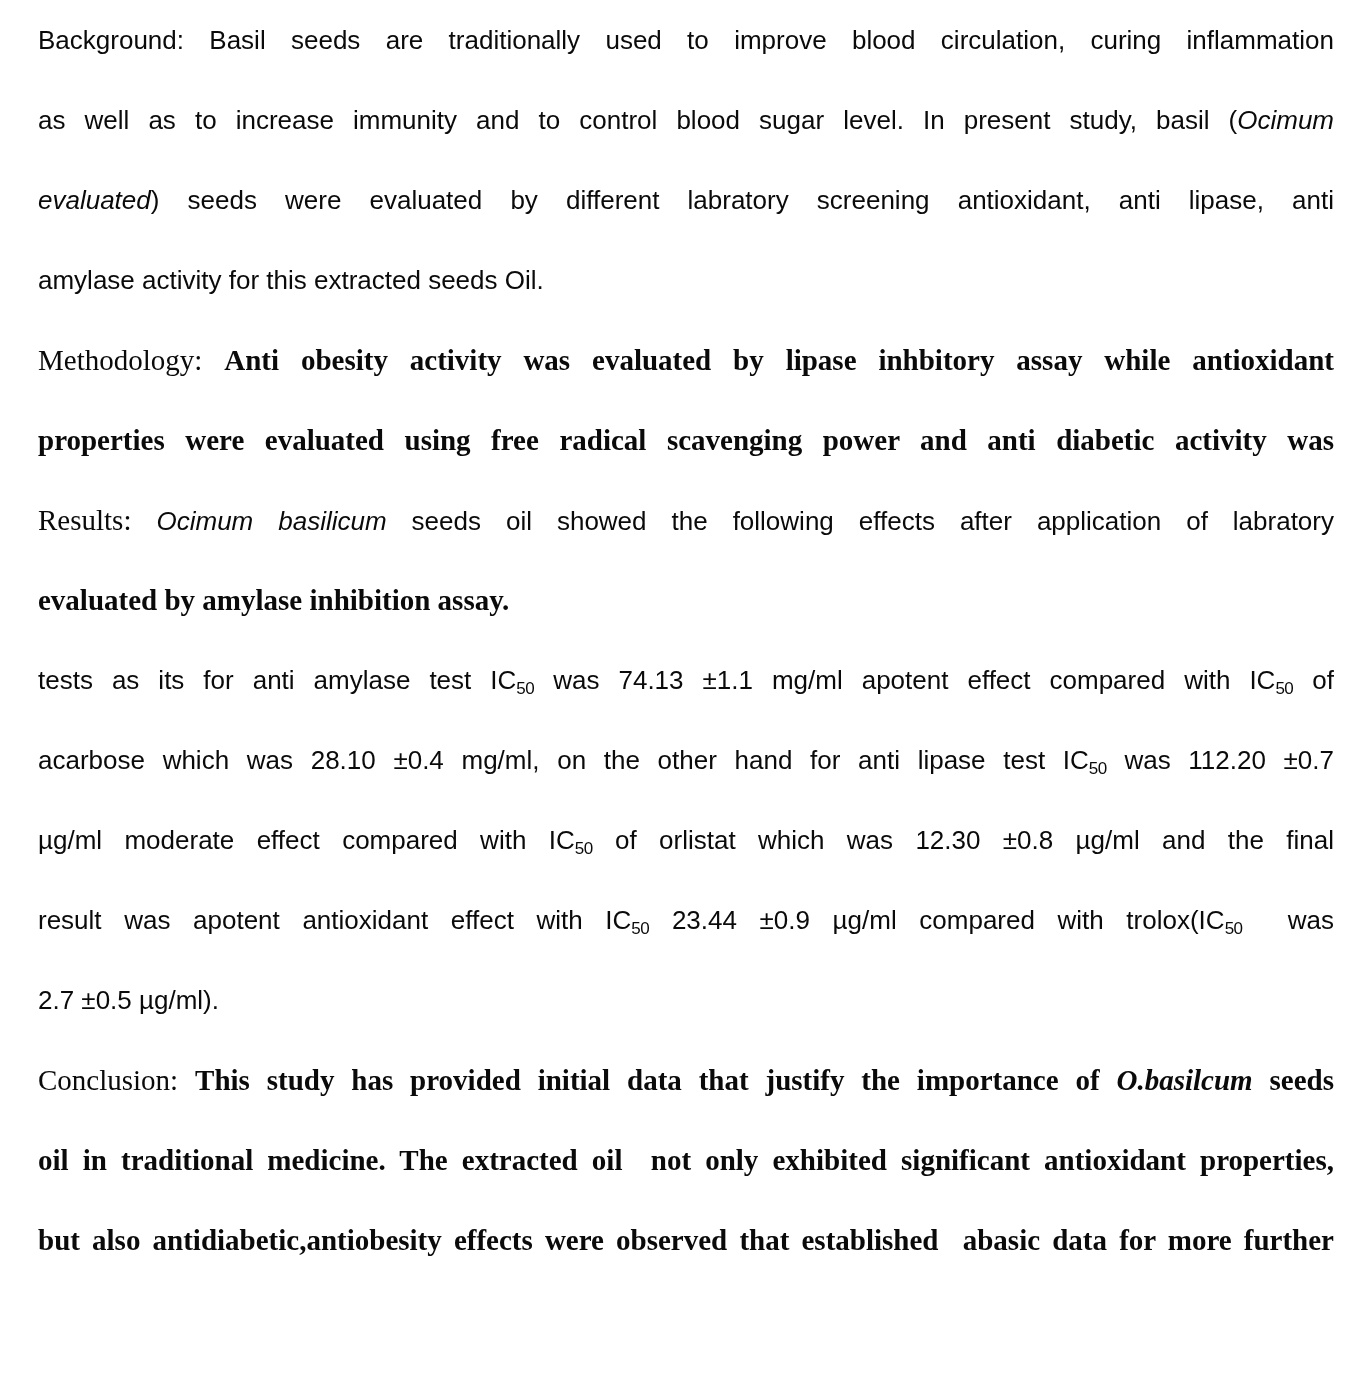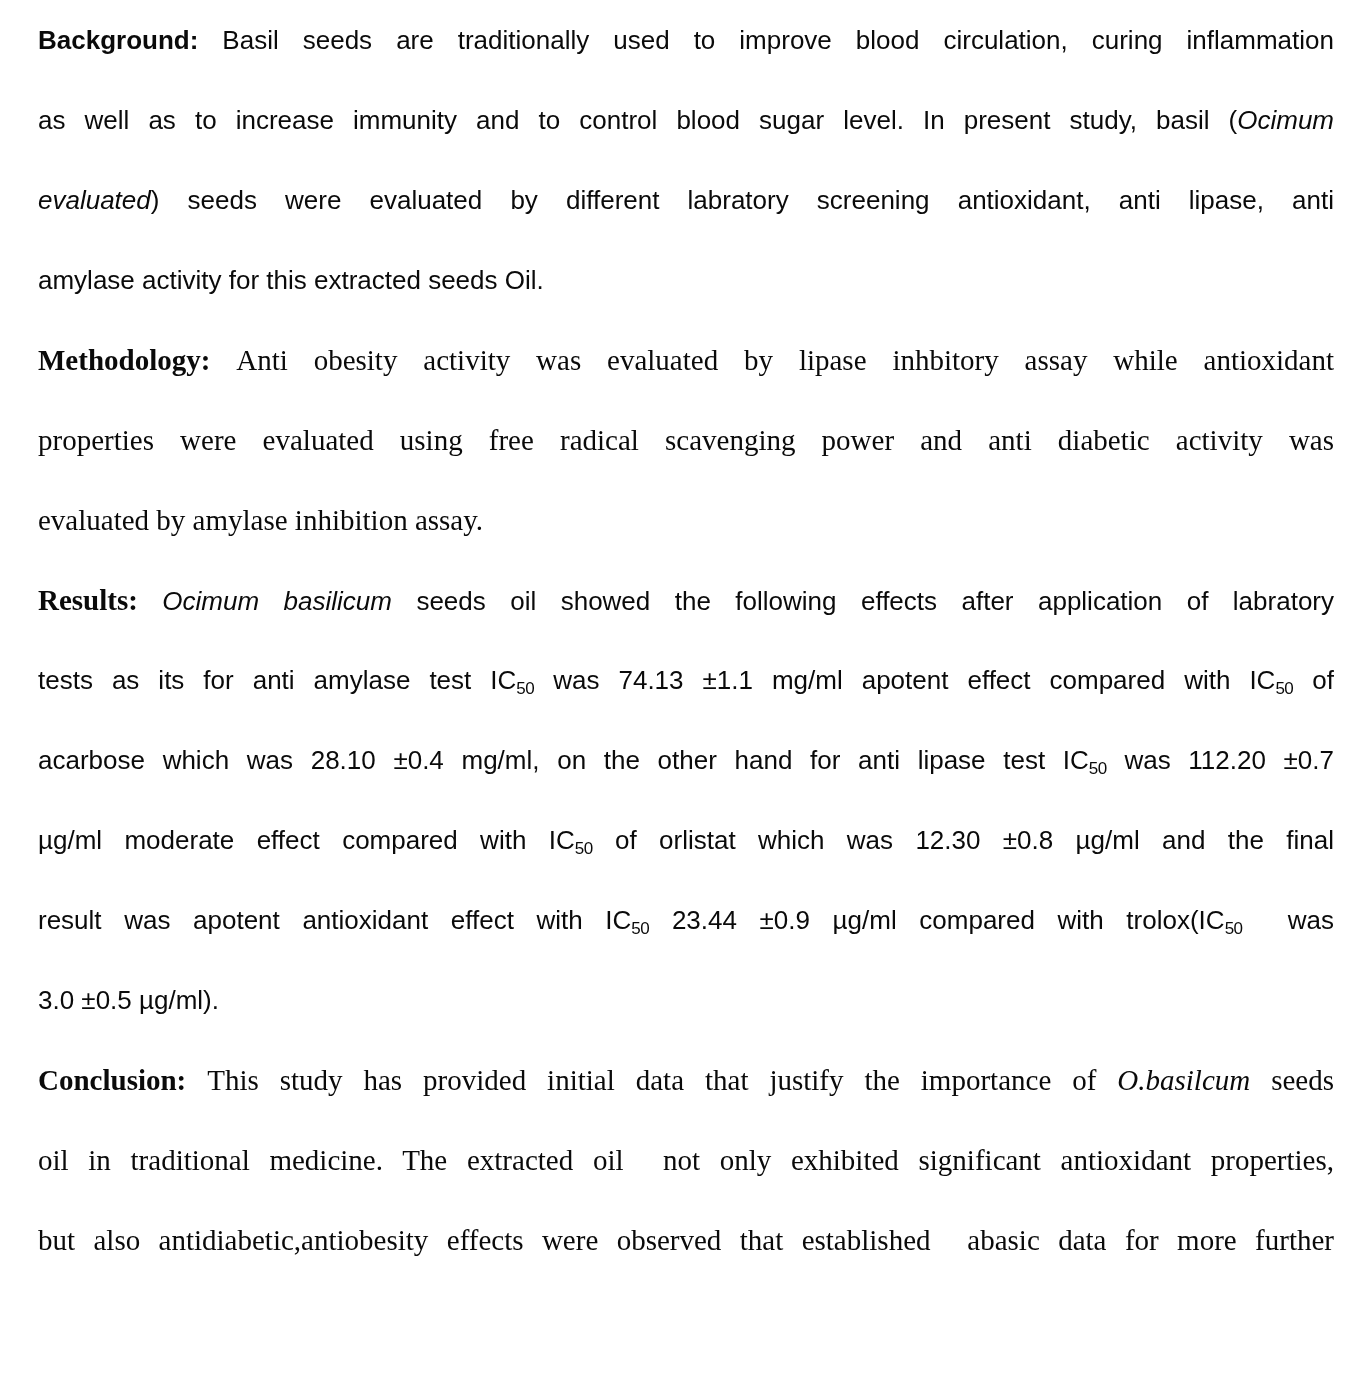--- a/index.html
+++ b/index.html
@@ -31,44 +31,45 @@
   .line-last {
     text-align-last: left;
   }
   .font-sans {
     font-family: "Liberation Sans", sans-serif;
     font-size: 26px;
   }
   .font-serif {
     font-family: "Liberation Serif", serif;
     font-size: 29px;
+    font-weight: bold;
   }
-  .style-bold { font-weight: bold; }
+  .style-bold { font-weight: normal; }
   .style-italic { font-style: italic; }
   .style-sub {
     font-size: 17px;
     vertical-align: -5px;
     letter-spacing: -0.5px;
   }
 </style>
 </head>
 <body>
 
 <div class="page">
   <div class="abstract">
       <div class="line"><span class="run font-sans style-bold">Background: </span><span class="run font-sans style-normal">Basil seeds are traditionally used to improve blood circulation, curing inflammation</span></div>
       <div class="line"><span class="run font-sans style-normal">as well as to increase immunity and to control blood sugar level. In present study, basil (</span><span class="run font-sans style-italic">Ocimum</span></div>
       <div class="line"><span class="run font-sans style-italic">evaluated</span><span class="run font-sans style-normal">) seeds were evaluated by different labratory screening antioxidant, anti lipase, anti</span></div>
       <div class="line line-last"><span class="run font-sans style-normal">amylase activity for this extracted seeds Oil.</span></div>
       <div class="line"><span class="run font-serif style-bold">Methodology: </span><span class="run font-serif style-normal">Anti obesity activity was evaluated by lipase inhbitory assay while antioxidant</span></div>
       <div class="line"><span class="run font-serif style-normal">properties were evaluated using free radical scavenging power and anti diabetic activity was</span></div>
+      <div class="line"><span class="run font-serif style-bold">Results: </span><span class="run font-sans style-italic">Ocimum basilicum</span><span class="run font-sans style-normal"> seeds oil showed the following effects after application of labratory</span></div>
       <div class="line line-last"><span class="run font-serif style-normal">evaluated by amylase inhibition assay.</span></div>
-      <div class="line"><span class="run font-serif style-bold">Results: </span><span class="run font-sans style-italic">Ocimum basilicum</span><span class="run font-sans style-normal"> seeds oil showed the following effects after application of labratory</span></div>
       <div class="line"><span class="run font-sans style-normal">tests as its for anti amylase test IC</span><span class="run font-sans style-sub">50</span><span class="run font-sans style-normal"> was 74.13 ±1.1 mg/ml apotent effect compared with IC</span><span class="run font-sans style-sub">50</span><span class="run font-sans style-normal"> of</span></div>
       <div class="line"><span class="run font-sans style-normal">acarbose which was 28.10 ±0.4 mg/ml, on the other hand for anti lipase test IC</span><span class="run font-sans style-sub">50</span><span class="run font-sans style-normal"> was 112.20 ±0.7</span></div>
       <div class="line"><span class="run font-sans style-normal">µg/ml moderate effect compared with IC</span><span class="run font-sans style-sub">50</span><span class="run font-sans style-normal"> of orlistat which was 12.30 ±0.8 µg/ml and the final</span></div>
       <div class="line"><span class="run font-sans style-normal">result was apotent antioxidant effect with IC</span><span class="run font-sans style-sub">50</span><span class="run font-sans style-normal"> 23.44 ±0.9 µg/ml compared with trolox(IC</span><span class="run font-sans style-sub">50</span><span class="run font-sans style-normal">&nbsp; was</span></div>
-      <div class="line line-last"><span class="run font-sans style-normal">3.0 ±0.5 µg/ml).</span></div>
+      <div class="line line-last"><span class="run font-sans style-normal">2.7 ±0.5 µg/ml).</span></div>
       <div class="line"><span class="run font-serif style-bold">Conclusion: </span><span class="run font-serif style-normal">This study has provided initial data that justify the importance of </span><span class="run font-serif style-italic">O.basilcum</span><span class="run font-serif style-normal"> seeds</span></div>
       <div class="line"><span class="run font-serif style-normal">oil in traditional medicine. The extracted oil&nbsp; not only exhibited significant antioxidant properties,</span></div>
       <div class="line"><span class="run font-serif style-normal">but also antidiabetic,antiobesity effects were observed that established&nbsp; abasic data for more further</span></div>
     </div>
 </div>
 
 </body></html>

